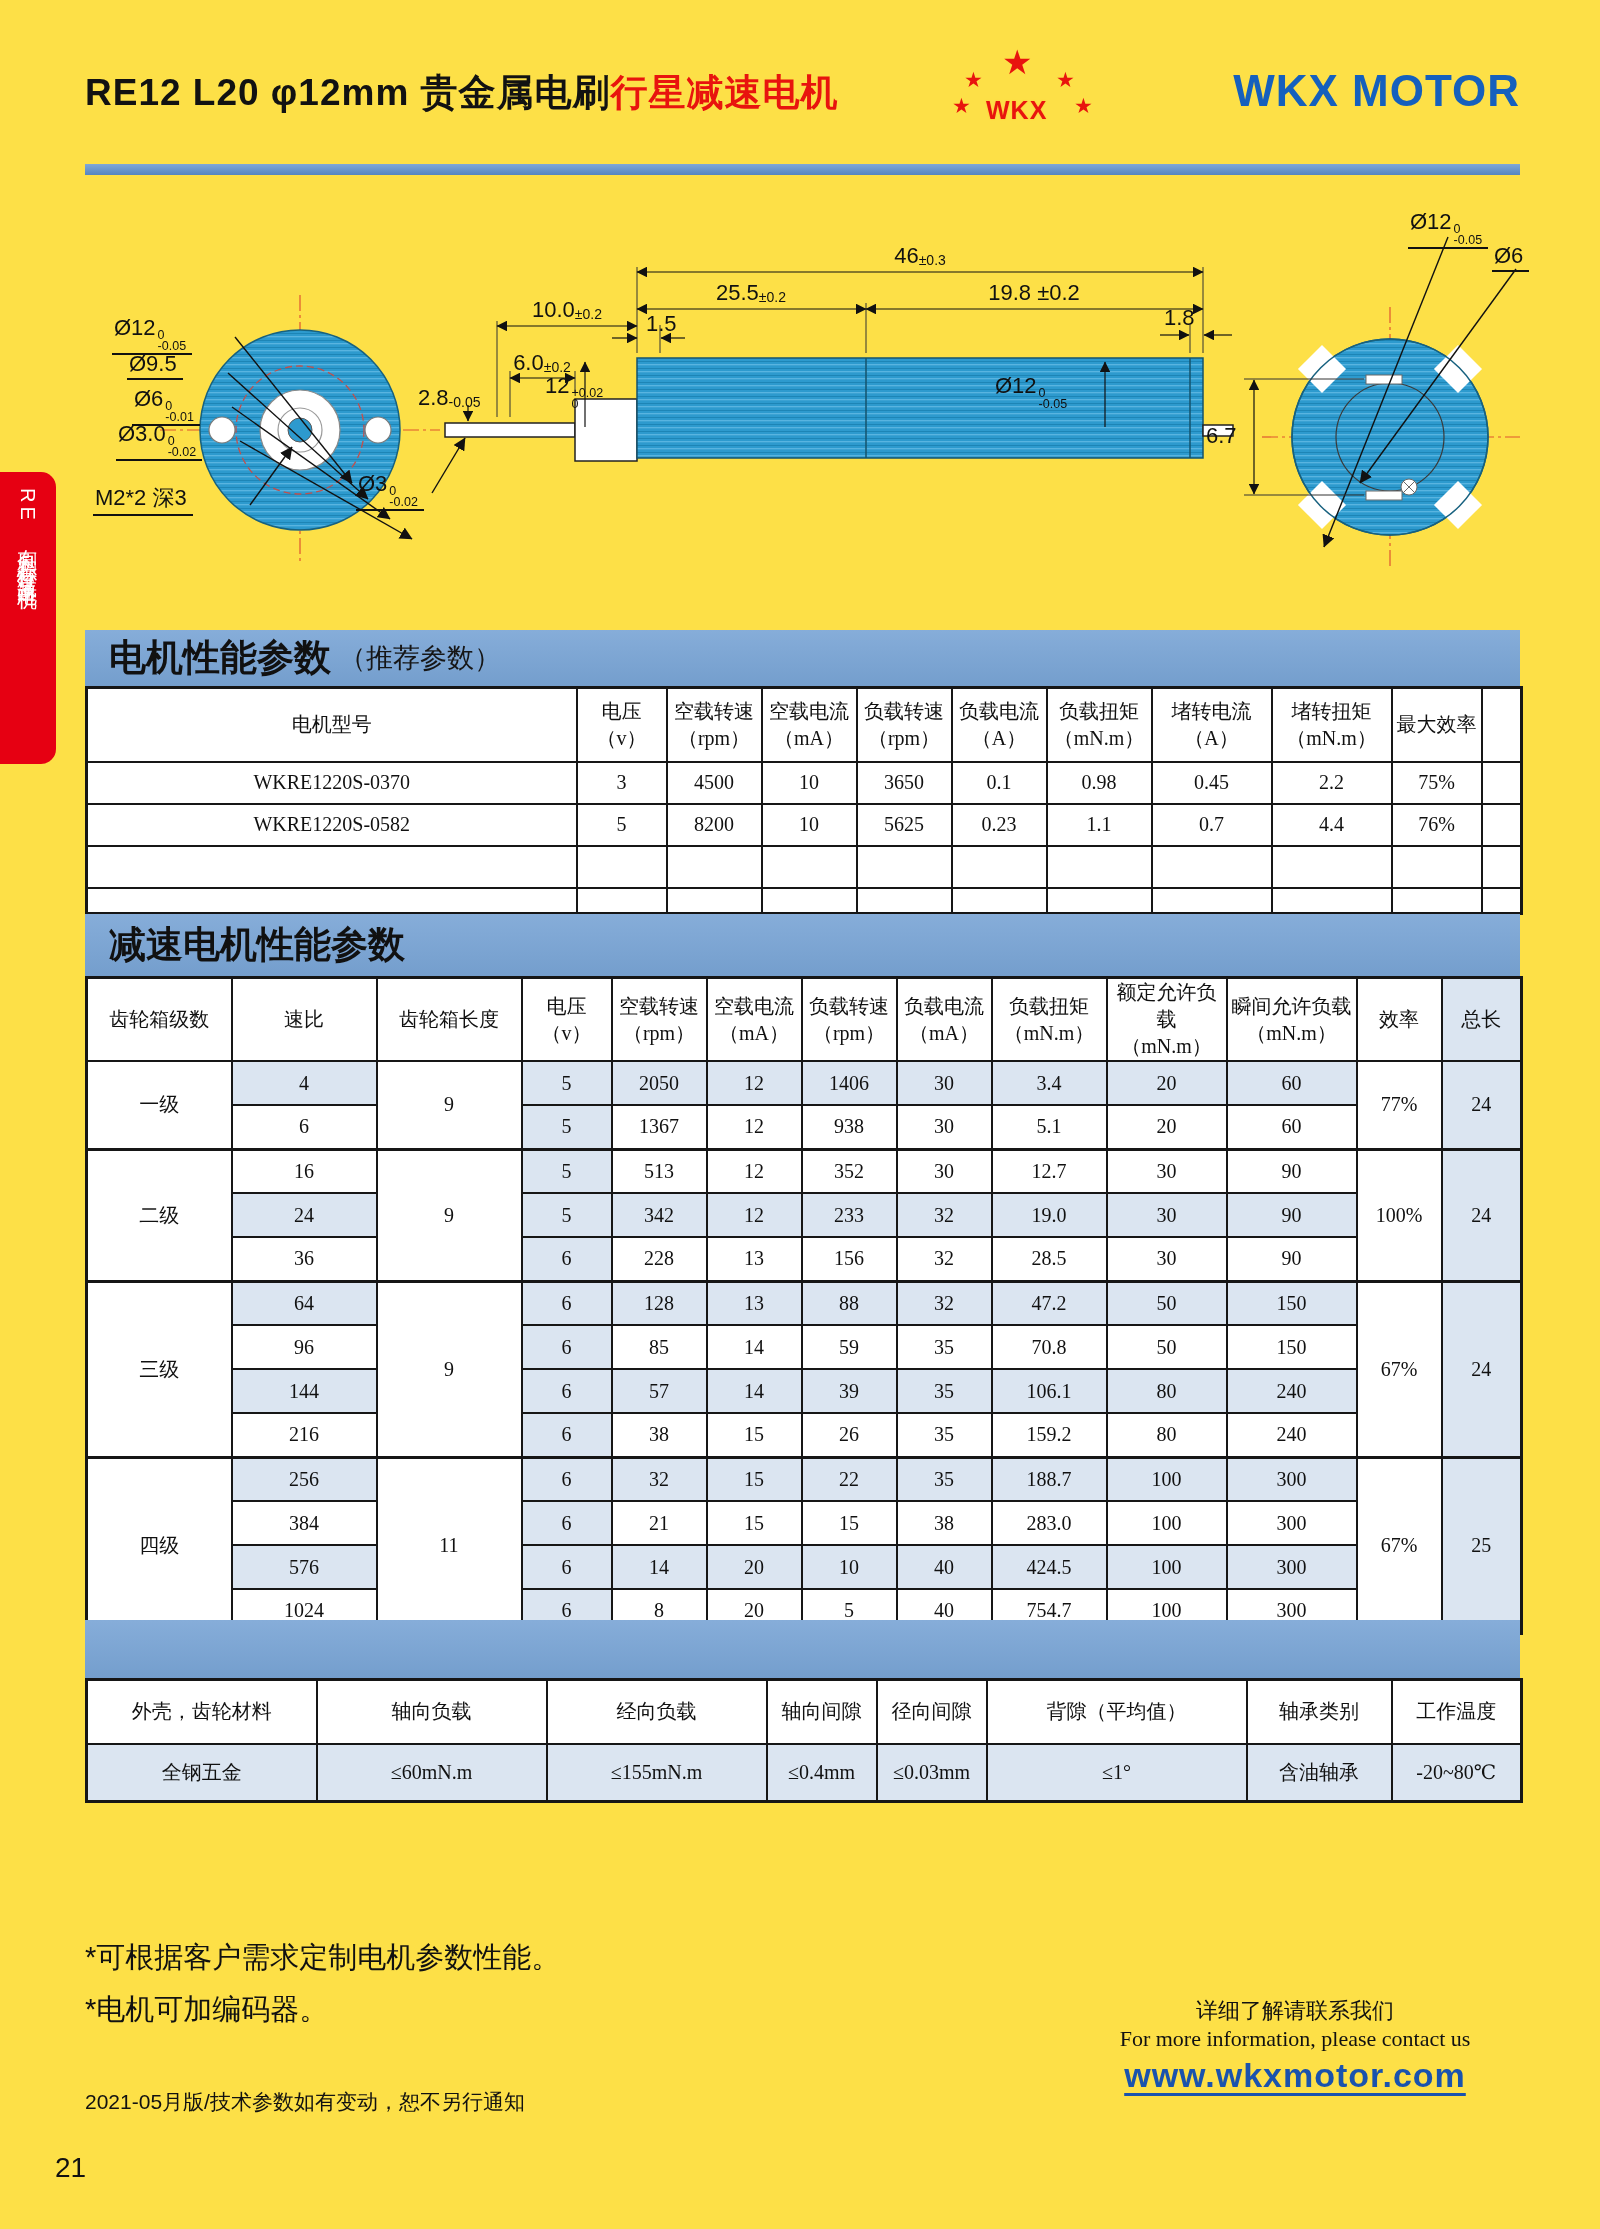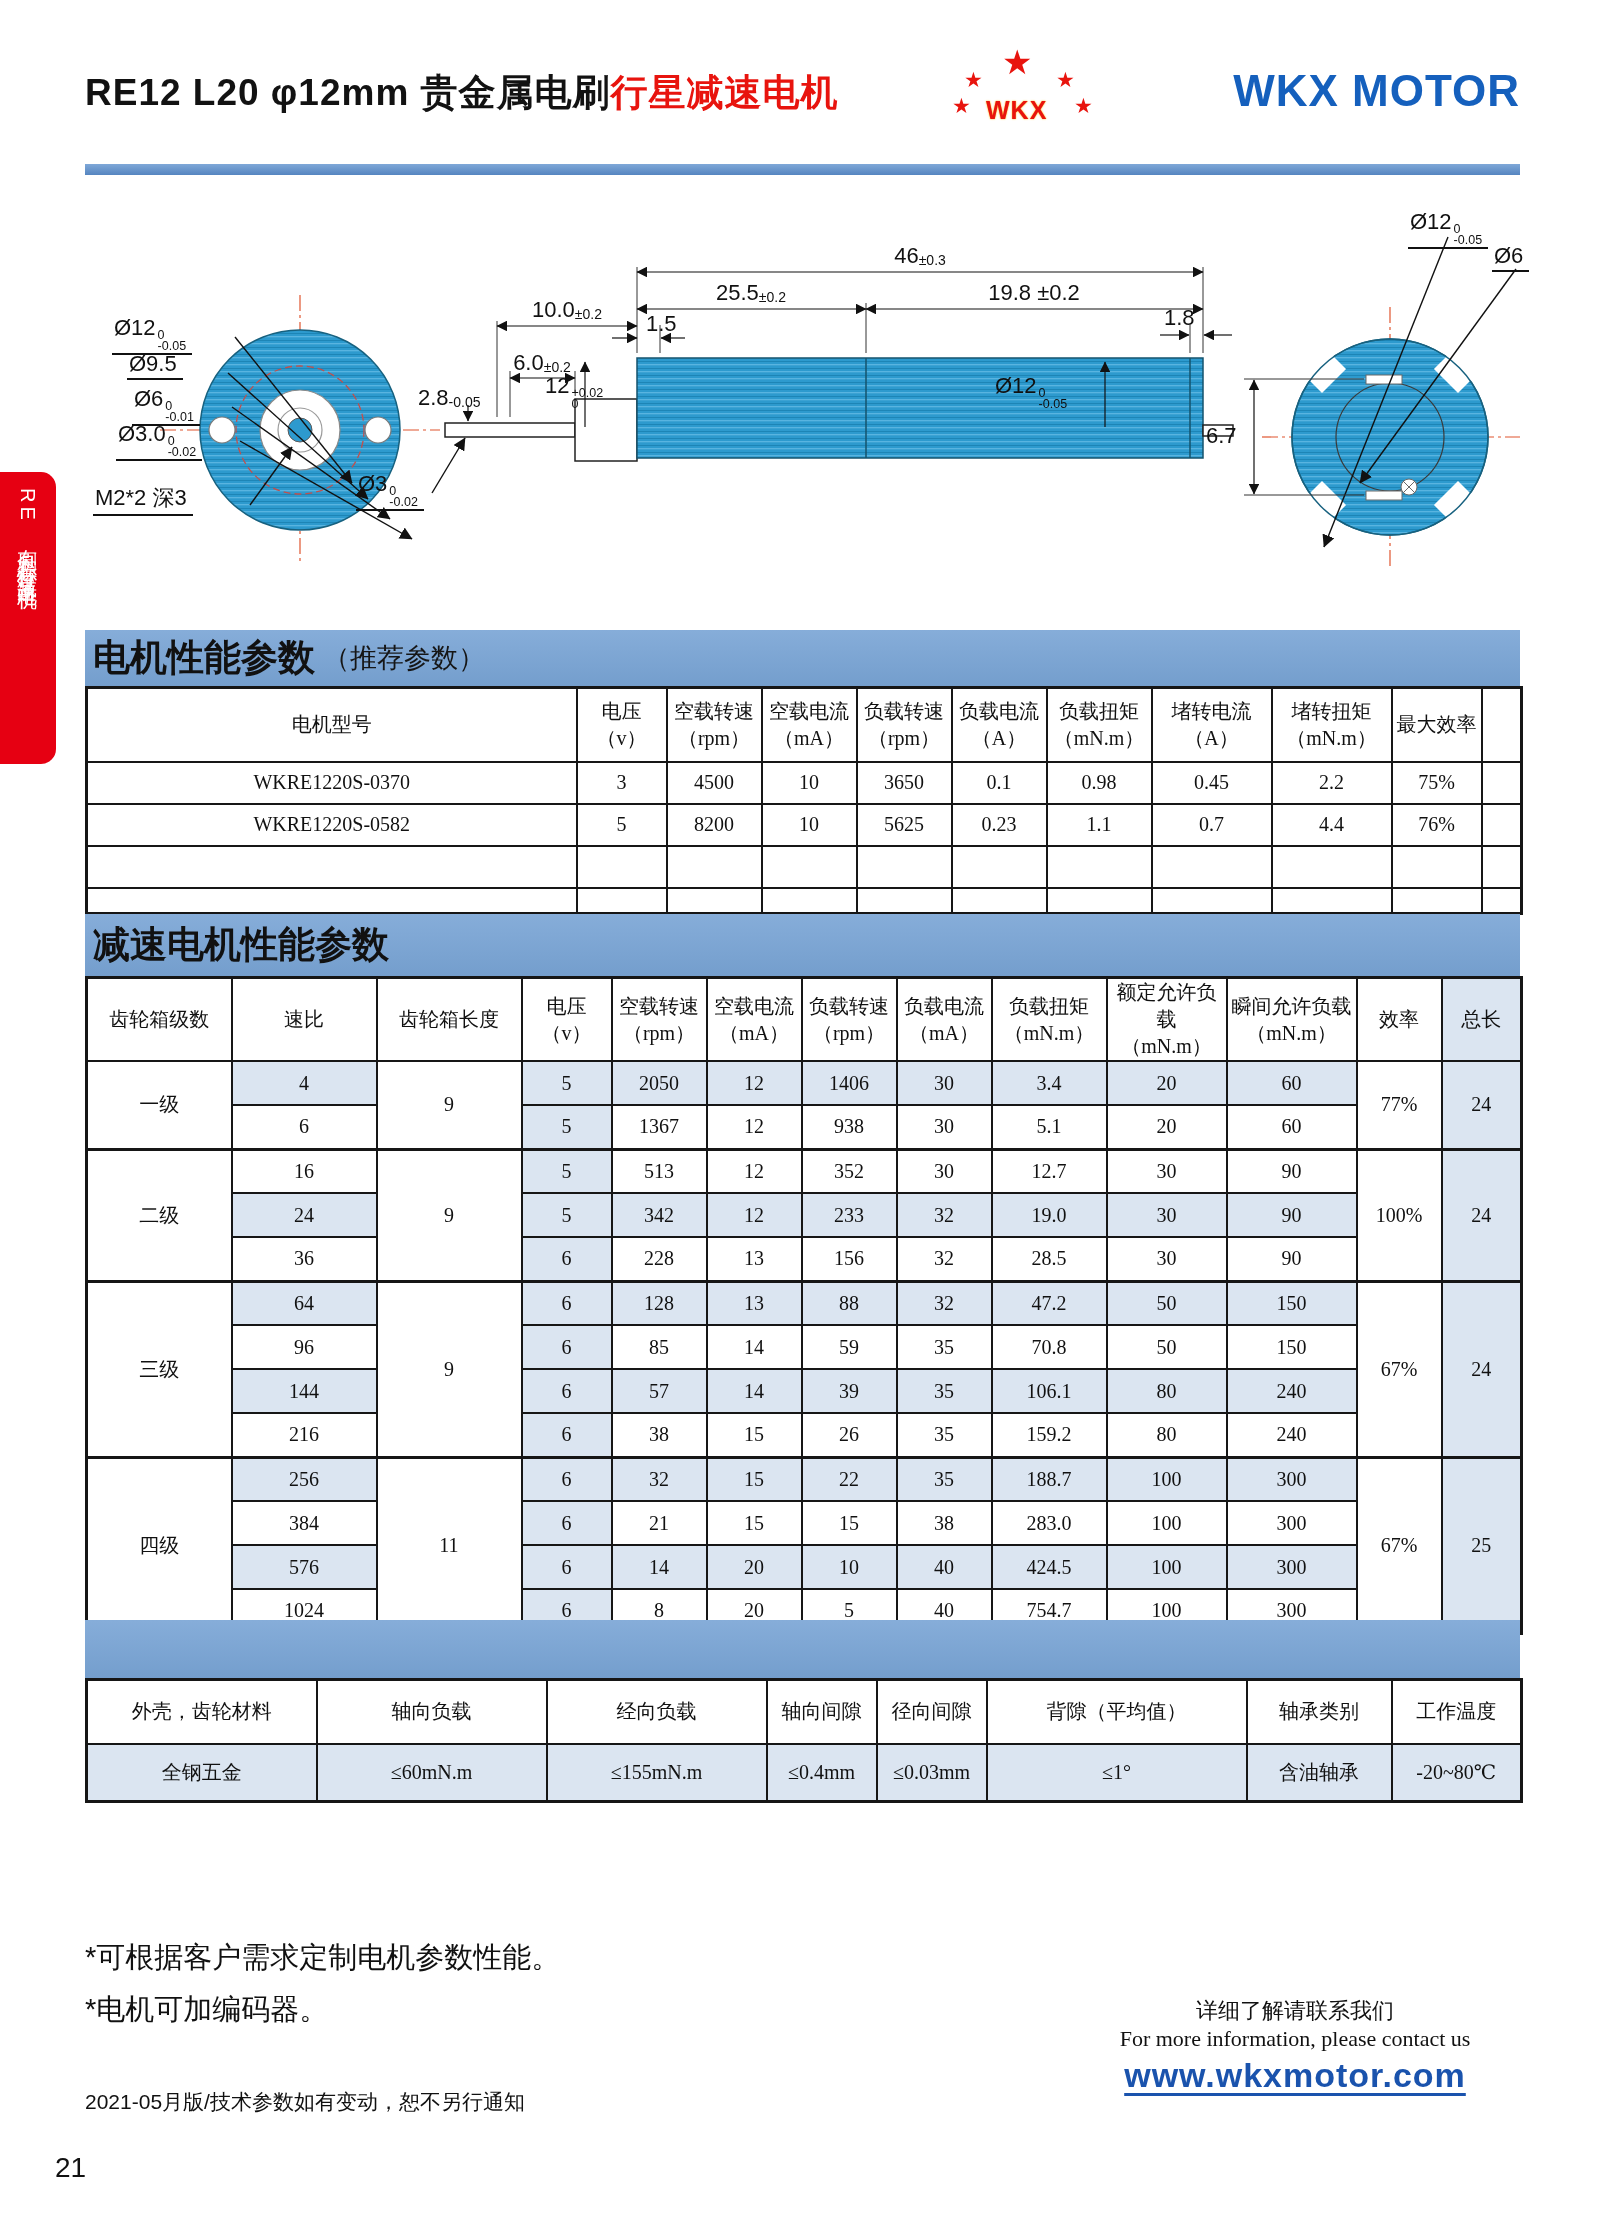--- a/index.html
+++ b/index.html
@@ -1,16 +1,16 @@
 <!DOCTYPE html>
 <html><head>
 <meta charset="utf-8">
 <style>
   html,body{margin:0;padding:0;background:#888}
-  .page{position:relative;width:1600px;height:2229px;background:#ffffff;overflow:hidden;
+  .page{position:relative;width:1600px;height:2229px;background:#fde047;overflow:hidden;
         font-family:"Liberation Sans","DejaVu Sans",sans-serif;margin:0 auto}
   .abs{position:absolute}
 
   
   .model-title{left:85px;top:68px;font-size:37px;font-weight:bold;letter-spacing:1px;white-space:nowrap;color:#121212}
   .model-title .red{color:#e8140e}
   .brand{left:1148px;top:66px;width:372px;text-align:right;font-size:44px;font-weight:bold;color:#1560bd;letter-spacing:1px}
   .bluebar{left:85px;top:164px;width:1435px;height:11px;background:linear-gradient(#7fa8d8,#5585c0)}
   .logo{left:952px;top:48px;width:165px;height:80px}
   .logo .st{position:absolute;color:#e8140e}
@@ -30,21 +30,21 @@
   
   .drawing{left:0;top:175px;width:1600px;height:450px}
   .drawing svg{position:absolute;left:0;top:0}
   .dlabel{position:absolute;font-size:22px;color:#111;white-space:nowrap;font-weight:500}
   .dlabel.ul{border-bottom:2px solid #111;padding:0 6px 1px 2px}
   .dlabel.ctr{transform:translateX(-50%)}
   .tol{display:inline-flex;flex-direction:column;align-items:flex-start;font-size:12.5px;line-height:11px;margin-left:2px;vertical-align:-4px;font-weight:400}
   .sm{font-size:14px;vertical-align:-2px;font-weight:400}
 
   
-  .band{left:85px;width:1435px;background:linear-gradient(#86add9,#749ecd);display:flex;align-items:center;box-sizing:border-box;padding-left:8px}
+  .band{left:85px;width:1435px;background:linear-gradient(#86add9,#749ecd);display:flex;align-items:center;box-sizing:border-box;padding-left:24px}
   .band .t{font-size:37px;font-weight:bold;color:#111;font-family:"Liberation Sans",sans-serif}
   .band .s{font-size:27px;color:#161616;margin-left:8px;font-family:"Liberation Serif","DejaVu Serif",serif}
   .band1{top:630px;height:56px}
   .band2{top:914px;height:62px}
   .bluebar2{left:85px;top:1620px;width:1435px;height:58px;background:linear-gradient(#86add9,#749ecd)}
 
   
   table.ptable{position:absolute;left:85px;border-collapse:collapse;table-layout:fixed;background:#fff;border:3px solid #161616}
   .ptable th,.ptable td{border:2px solid #161616;font-family:"Liberation Serif","DejaVu Serif",serif;
     font-size:20px;font-weight:normal;color:#111;text-align:center;vertical-align:middle;padding:0;white-space:pre-line;overflow:hidden}

